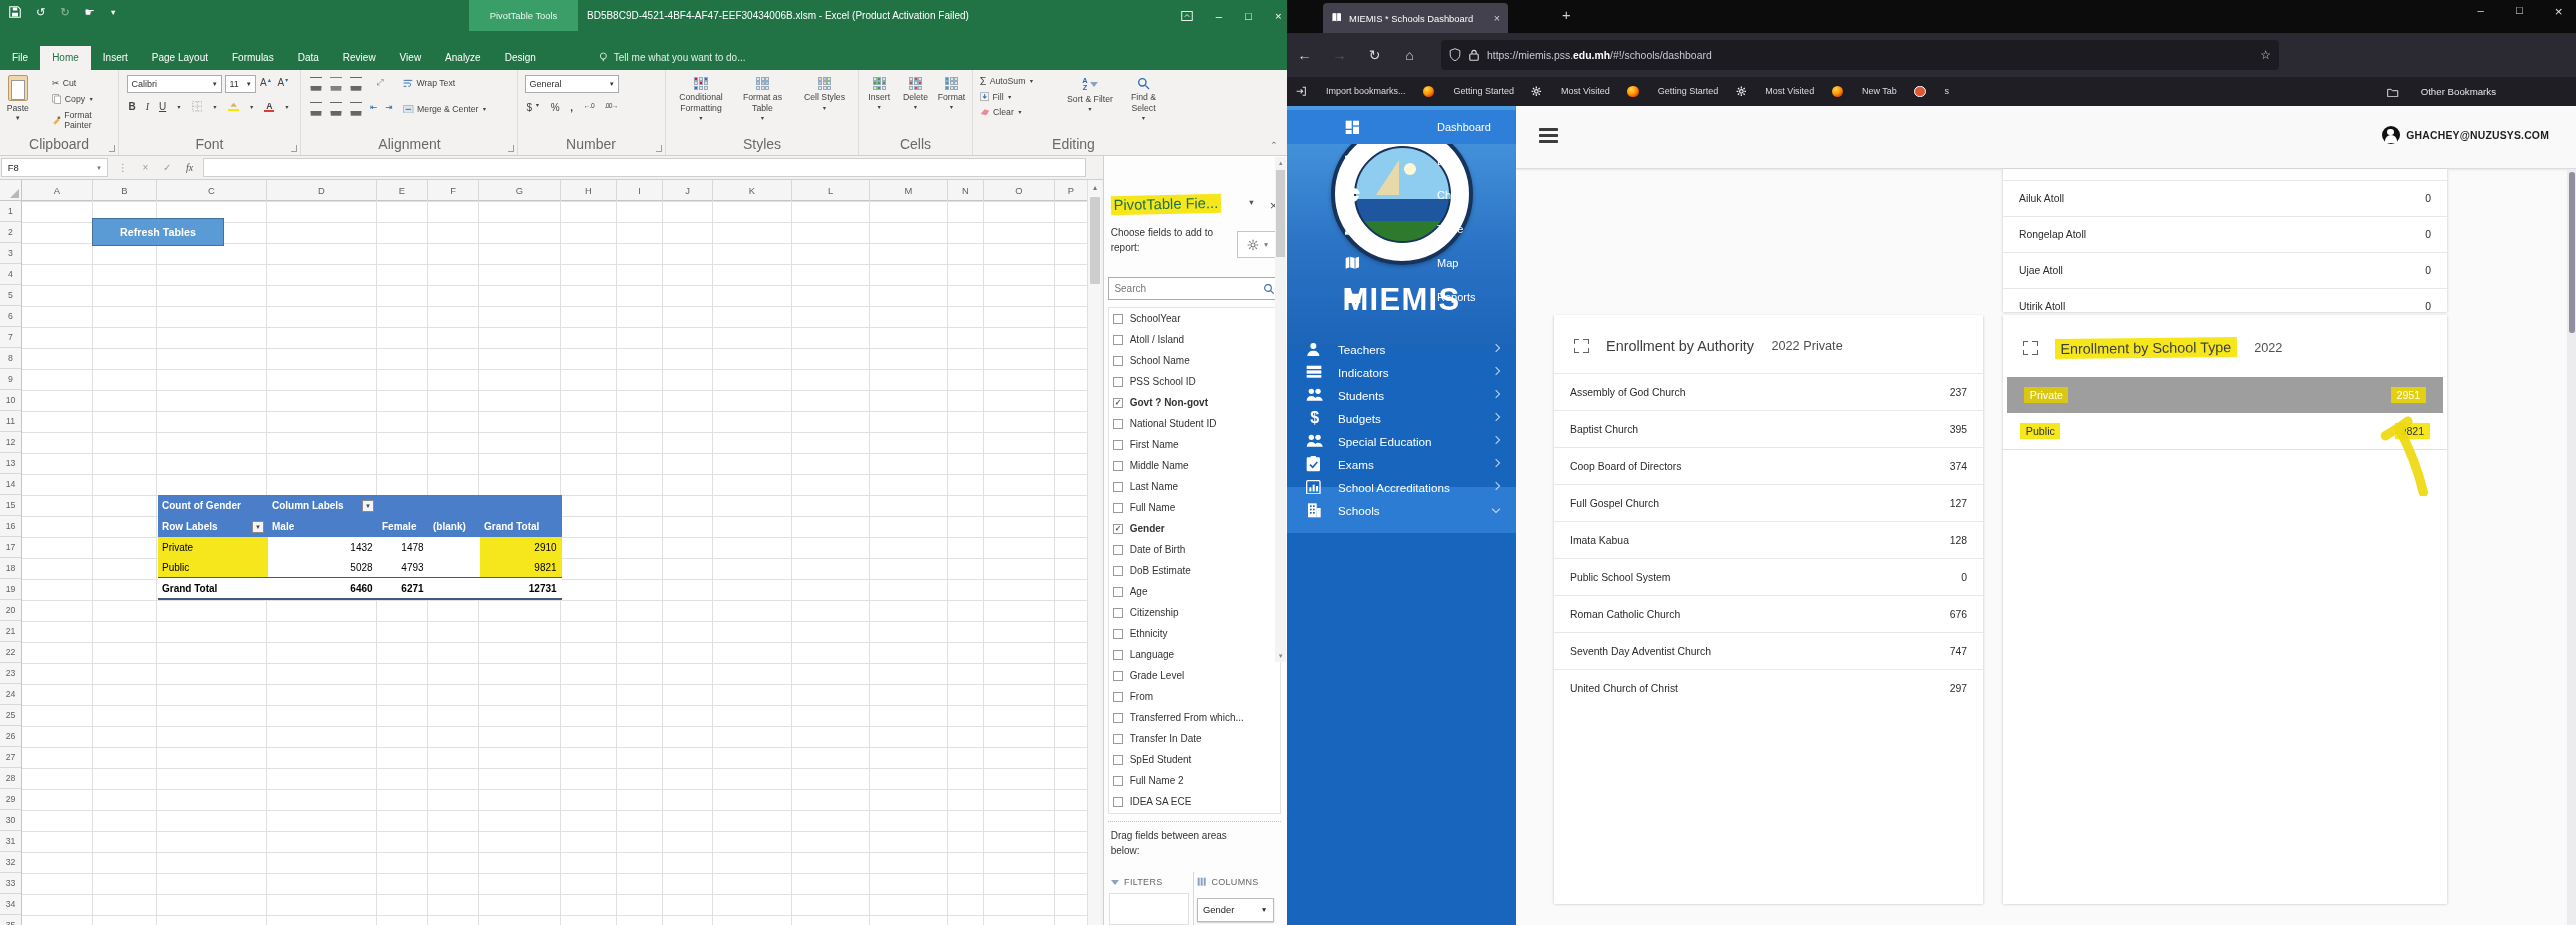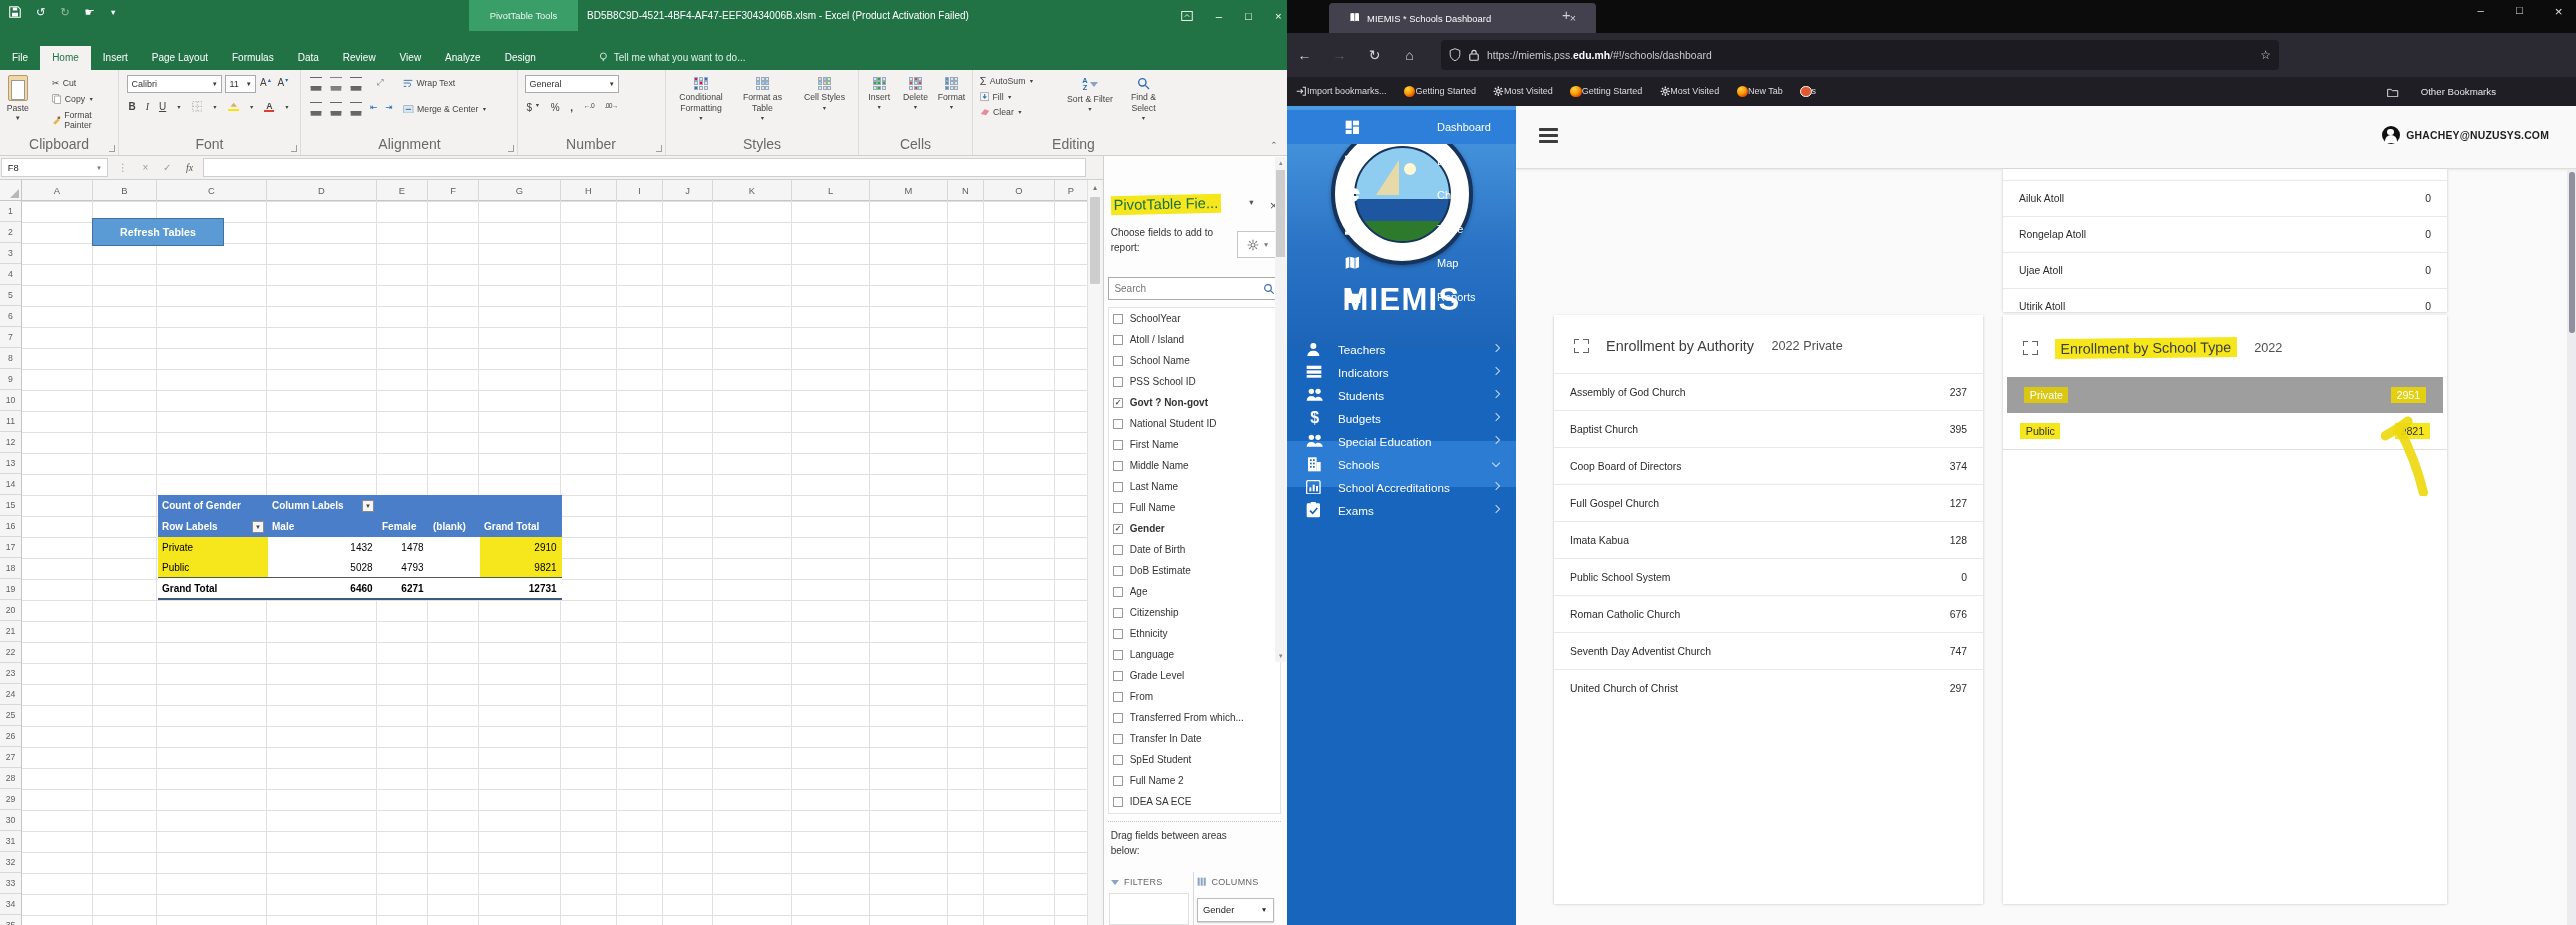--- a/index.html
+++ b/index.html
@@ -80,34 +80,34 @@
 .fdrag{position:absolute;left:6.7px;top:672px;width:141px;line-height:1.5}
 .fareas{position:absolute;left:4px;top:716px;width:173px;height:54px;display:flex}
 .farea{width:86px;position:relative}
 .fah{display:flex;align-items:center;gap:5.4px;color:#666;font-size:9px;letter-spacing:0.3px;height:20px;padding-left:2.7px}
 .fbox{position:absolute;left:1.3px;top:21.4px;right:4px;height:32px;background:#fff;border:0.7px solid #e0e0e0}
 .gchip{position:absolute;left:2.7px;top:25.5px;width:77px;height:24px;background:#fff;border:0.7px solid #bbb;box-shadow:0 0.7px 1.3px rgba(0,0,0,.2);display:flex;align-items:center;justify-content:space-between;padding:0 5.4px;font-size:9.4px;color:#222}
 .funnel{width:0;height:0;border-left:4.7px solid transparent;border-right:4.7px solid transparent;border-top:5.4px solid #8aa3c0;position:relative}
 
 .ff{position:absolute;left:1287px;top:0;width:1289px;height:926px;background:#fafafa}
 .ff-tabbar{position:absolute;left:0;top:0;width:1289px;height:33px;background:#0c0c0d}
-.ff-tab{position:absolute;left:42px;top:3.4px;width:267px;height:29.5px;background:#42414d;border-radius:4px 4px 0 0;display:flex;align-items:center;padding:0 20px;gap:6.7px;color:#fbfbfe;font-size:9.4px}
+.ff-tab{position:absolute;left:36px;top:3.4px;width:185px;height:29.5px;background:#42414d;border-radius:4px 4px 0 0;display:flex;align-items:center;padding:0 8px;gap:6.7px;color:#fbfbfe;font-size:9.4px}
 .ff-newtab{position:absolute;left:275px;top:6.7px;color:#cfcfd8;font-size:14.7px}
 .ff-winbtns{position:absolute;right:13.4px;top:4px;display:flex;gap:32px;color:#e0e0e6;font-size:11.4px}
 .ff-nav{position:absolute;left:0;top:33px;width:1289px;height:44px;background:#2b2a33;display:flex;align-items:center}
 .navic{color:#d7d7db;font-size:14px;width:35px;text-align:center}
 .navic.dim{color:#5a5966}
 .urlbar{position:absolute;left:154px;top:7.4px;width:838px;height:29.5px;background:#1c1b22;border-radius:4px;display:flex;align-items:center;padding:0 8px;gap:8px;font-size:10.4px}
 .urltxt{color:#c9c9d1;white-space:nowrap}
 .urltxt b{color:#fdfdfe}
 .urlstar{margin-left:auto;color:#d7d7db;font-size:12px}
 .ffrights{position:absolute;right:9.4px;top:33px;height:44px;display:flex;align-items:center;gap:14.7px}
 .badge{width:20px;height:20px;border-radius:50%;display:flex;align-items:center;justify-content:center;font-size:9.4px;font-weight:bold;color:#fff}
 .ff-bm{position:absolute;left:0;top:77px;width:1289px;height:29px;background:#1f1e25;display:flex;align-items:center;padding-left:9.4px;gap:17.4px;color:#dcdce1;font-size:9px}
-.bmitem{display:flex;align-items:flex-start;gap:0;white-space:nowrap}
+.bmitem{display:flex;align-items:flex-start;gap:19px;white-space:nowrap}
 .orb{width:11.4px;height:11.4px;border-radius:50%;background:radial-gradient(circle at 35% 30%,#ffd54f,#ff9800 45%,#e65100 72%,#7e57c2 100%)}
 .duck{width:11.4px;height:11.4px;border-radius:50%;background:#de5833;border:1.3px solid #fff}
 .otherbm{position:absolute;right:80px;display:flex;align-items:flex-end;gap:22px;font-size:9.7px;color:#e6e6ea}
 
 .page{position:absolute;left:0;top:106px;width:1289px;height:820px;background:#fafafa;overflow:hidden}
 .sb{position:absolute;left:0;top:0;width:229px;height:820px;background:#1765bd}
 .sb-head{position:absolute;left:0;top:0;width:229px;height:243px;background:linear-gradient(180deg,#4c9be2,#2a72c4 60%,#1b64b8)}
 .seal{position:absolute;left:44px;top:17px;width:142px;height:142px;border-radius:50%;background:#fff;border:4px solid #16335c;box-shadow:0 1.3px 4px rgba(0,0,0,.3)}
 .seal .inner{position:absolute;left:19px;top:19px;width:97px;height:97px;border-radius:50%;background:linear-gradient(180deg,#8ecdf0 55%,#1f56a0 55%,#1f56a0 78%,#2d7a2d 78%);border:2px solid #16335c;overflow:hidden}
 .seal .sail{position:absolute;left:20px;top:12px;width:0;height:0;border-right:23px solid #e8d9a8;border-top:35px solid transparent}
@@ -966,53 +966,53 @@
             <span class="ic">
               
               <span style="font-size:16px;font-weight:bold;color:#fff">$</span>
               
               
             </span>
             <span class="lb">Budgets</span>
             <span class="chev"></span>
           </div>
 
+          <div class="nrow">
+            <span class="ic">
+
+              <svg width="14.7" height="16" viewBox="0 0 22 24">
+                  <rect x="1" y="2" width="20" height="21" rx="2" fill="#fff"></rect>
+                  <rect x="7" y="0" width="8" height="4" rx="1" fill="#fff"></rect>
+                  <path d="M6 13l4 4 7-8" fill="none" stroke="#1765bd" stroke-width="2.5"></path>
+                </svg>
+
+            </span>
+            <span class="lb">Exams</span>
+            <span class="chev"></span>
+          </div>
+
           <div class="nrow open">
             <span class="ic">
 
               <svg width="16" height="16" viewBox="0 0 24 24">
                   <rect x="3" y="2" width="13" height="21" fill="#fff"></rect>
                   <rect x="16" y="9" width="6" height="14" fill="#fff"></rect>
                   <g fill="#1765bd">
                     <rect x="6" y="5" width="2.5" height="2.5"></rect>
                     <rect x="10.5" y="5" width="2.5" height="2.5"></rect>
                     <rect x="6" y="10" width="2.5" height="2.5"></rect>
                     <rect x="10.5" y="10" width="2.5" height="2.5"></rect>
                     <rect x="6" y="15" width="2.5" height="2.5"></rect>
                     <rect x="10.5" y="15" width="2.5" height="2.5"></rect>
                   </g>
                 </svg>
             </span>
             <span class="lb">Schools</span>
             <span class="chev"></span>
           </div>
-
-          <div class="nrow">
-            <span class="ic">
-
-              <svg width="14.7" height="16" viewBox="0 0 22 24">
-                  <rect x="1" y="2" width="20" height="21" rx="2" fill="#fff"></rect>
-                  <rect x="7" y="0" width="8" height="4" rx="1" fill="#fff"></rect>
-                  <path d="M6 13l4 4 7-8" fill="none" stroke="#1765bd" stroke-width="2.5"></path>
-                </svg>
-
-            </span>
-            <span class="lb">Exams</span>
-            <span class="chev"></span>
-          </div>
         </div>
       <div class="subnav" id="subnav">
 
           <div class="srow act">
             <span class="ic">
               <svg width="14.7" height="14.7" viewBox="0 0 22 22">
                   <rect x="1" y="1" width="9" height="12" fill="#fff"></rect>
                   <rect x="12" y="1" width="9" height="7" fill="#fff"></rect>
                   <rect x="12" y="10" width="9" height="11" fill="#fff"></rect>
                   <rect x="1" y="15" width="9" height="6" fill="#fff"></rect>

